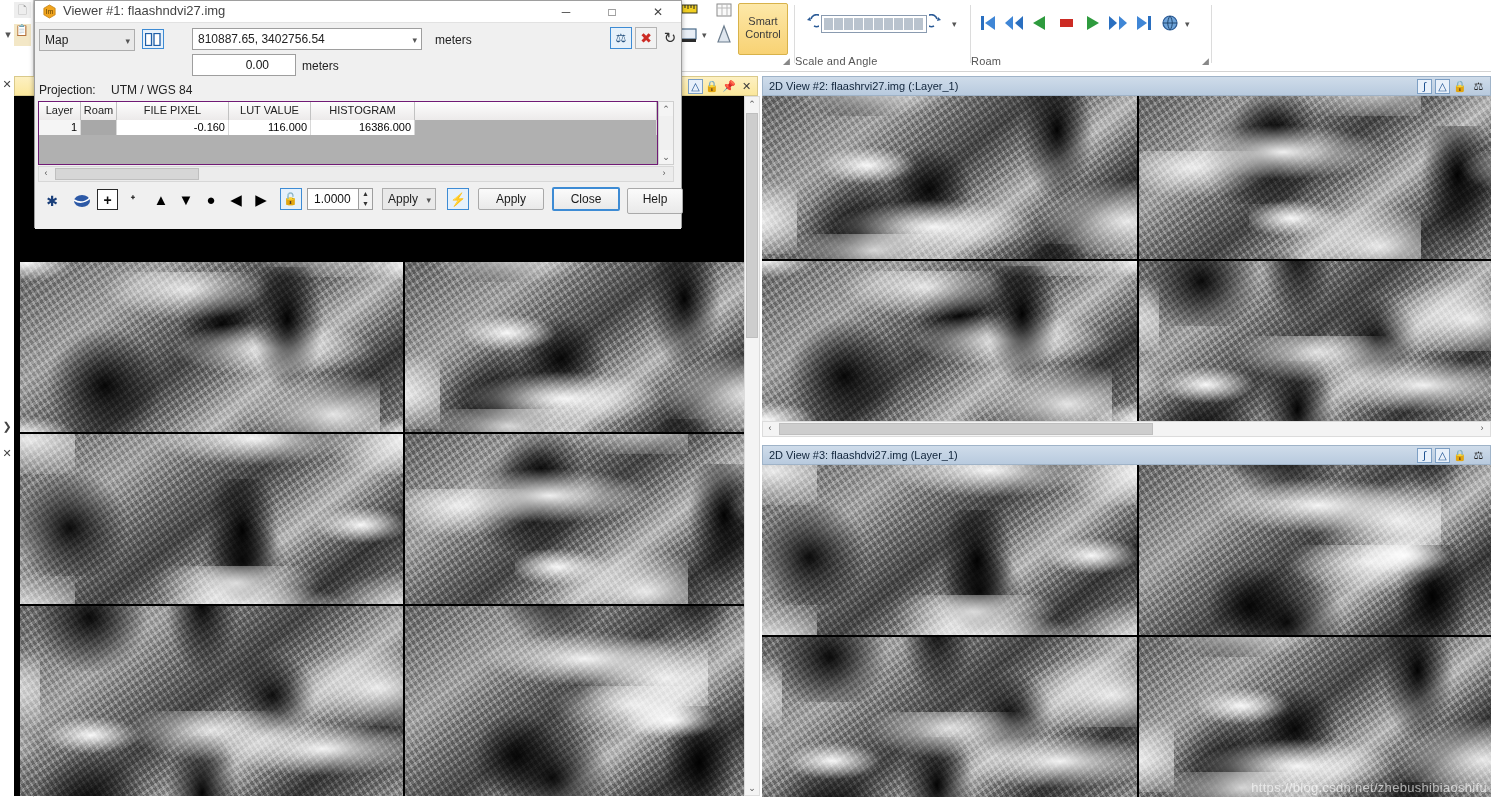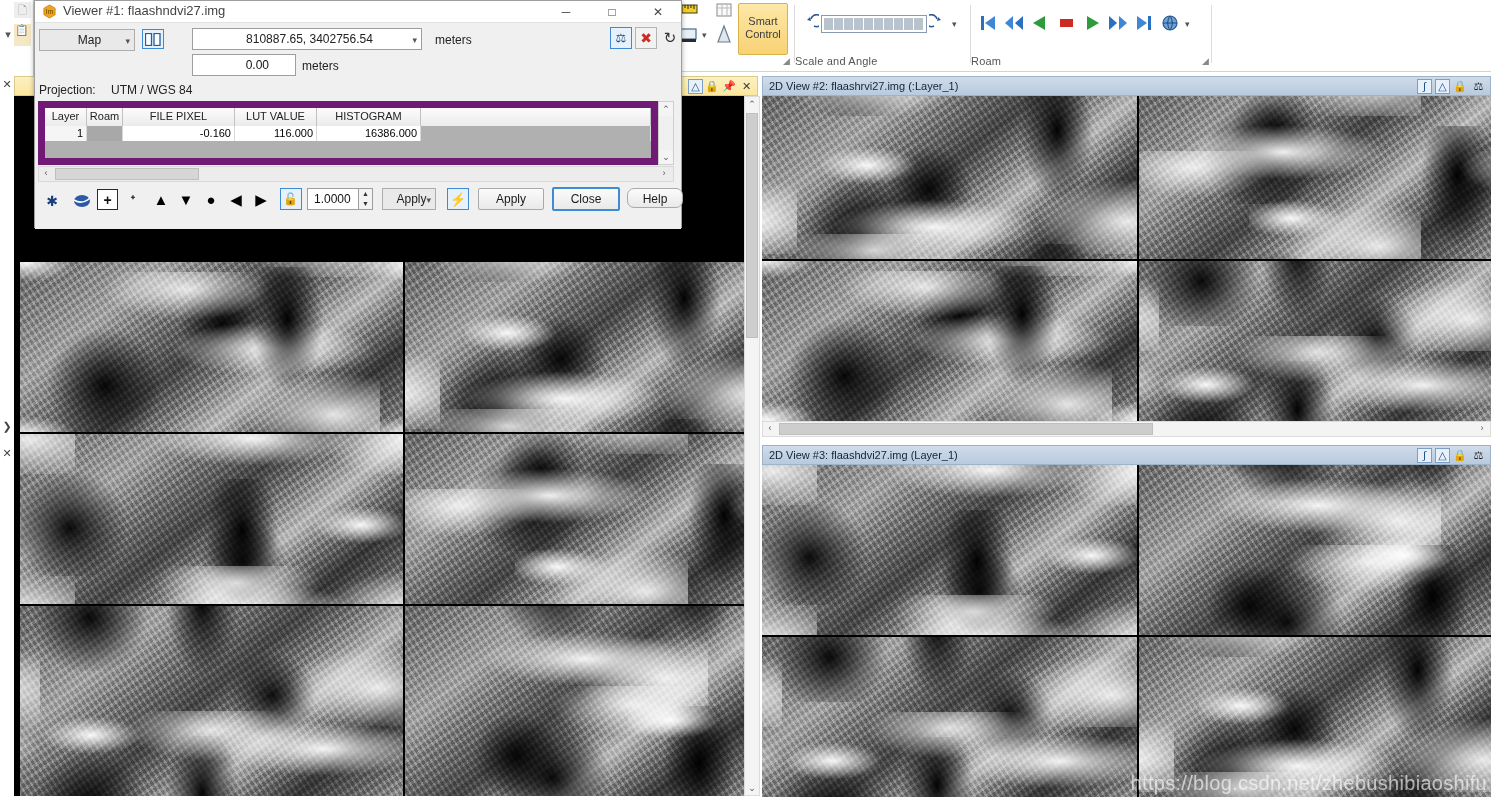--- a/index.html
+++ b/index.html
@@ -127,40 +127,40 @@
     position: absolute; left: 7px; top: 3px; width: 15px; height: 15px;
   }
   .wbtn {
     position: absolute; top: 0; width: 46px; height: 22px;
     text-align: center; line-height: 22px; font-size: 12px; color: #444;
   }
   .dlg-body { position: absolute; left: 0; top: 22px; width: 100%; height: 206px; background: #f0f0f0; }
 
   .combo {
     position: absolute; background: #e9e9e9; border: 1px solid #adadad;
-    font-size: 12px; color: #222; line-height: 20px; padding-left: 5px; text-align: center;
+    font-size: 12px; color: #222; line-height: 20px; padding-left: 5px;
   }
   .combo .cv { position: absolute; right: 4px; top: 0; font-size: 9px; color: #555; }
   .txtfield {
     position: absolute; background: #fff; border: 1px solid #9e9e9e;
     font-size: 12px; color: #111; line-height: 20px; padding-left: 6px;
   }
   .txtfield.rt { text-align: right; padding-right: 26px; padding-left: 0; }
   .lbl { position: absolute; font-size: 12px; color: #222; }
 
   .tbtn {
     position: absolute; background: #f2f2f2; border: 1px solid #b4b4b4;
     display: flex; align-items: center; justify-content: center;
   }
   .tbtn.sel { border: 1px solid #3d8bd4; background: #e6f1fb; }
 
   
   .tbl {
     position: absolute; left: 3px; top: 78px; width: 620px; height: 64px;
-    border: 7px solid #701a75; background: #b0b0b0; overflow: hidden;
+    border: 1px solid #701a75; background: #b0b0b0; overflow: hidden;
   }
   .tbl-head { display: flex; height: 18px; background: linear-gradient(#fdfdfd,#eceaea); }
   .th {
     border-right: 1px solid #c2c2c2; font-size: 11px; color: #222;
     text-align: center; line-height: 17px;
   }
   .tbl-row { display: flex; height: 15px; background: #b0b0b0; }
   .td { border-right: 1px solid #d8d8d8; font-size: 11px; line-height: 14px; }
   .td.num { background: #fff; text-align: right; padding-right: 3px; color: #000; }
   .td.lay { background: #f5f5f5; text-align: right; padding-right: 3px; }
@@ -188,21 +188,21 @@
     background: linear-gradient(#cfdcea,#b8cade);
     border: 1px solid #9fb3c8; font-size: 11px; color: #10243a;
     padding-left: 6px; line-height: 19px;
   }
   .v-header-icons { position: absolute; right: 4px; top: 2px; display: flex; gap: 3px; align-items: center; }
   .sb-h {
     position: absolute; height: 16px; background: #f4f4f4; border: 1px solid #dcdcdc;
   }
   .watermark {
     position: absolute; right: 4px; bottom: 2px;
-    font-size: 20px; color: rgba(255,255,255,0.62);
+    font-size: 13px; color: rgba(255,255,255,0.62);
     letter-spacing: .3px; font-family: "Liberation Sans", sans-serif; margin-top: 16px;
   }
 </style>
 </head>
 <body>
 
 <div id="root">
 
   <div class="left-strip">
     <div class="mini-btn" style="left:14px;top:2px;width:17px;height:16px;border:none;background:#eee;color:#999;">🗋</div>
@@ -458,21 +458,21 @@
         <span>Apply</span>
         <span class="cv" style="line-height:22px;">▾</span>
       </div>
 
       <div class="tbtn sel" style="left:412px;top:165px;width:22px;height:22px;">
         <span style="font-size:13px;color:#c0392b;">⚡</span>
       </div>
 
       <div class="btn" style="left:443px;top:165px;width:66px;height:22px;line-height:21px;">Apply</div>
       <div class="btn default" style="left:517px;top:164px;width:68px;height:24px;line-height:21px;">Close</div>
-      <div class="btn" style="left:592px;top:165px;width:56px;height:20px;line-height:21px;border-radius:7px;">Help</div>
+      <div class="btn" style="left:592px;top:165px;width:56px;height:26px;line-height:21px;">Help</div>
     </div>
   </div>
 
   <div class="vpanel" style="left:762px;top:76px;width:729px;height:365px;">
     <div class="v-header">
       <span>2D View #2: flaashrvi27.img (:Layer_1)</span>
       <span class="v-header-icons">
         <span class="hdr-ico boxed">∫</span>
         <span class="hdr-ico boxed">△</span>
         <span class="hdr-ico" style="color:#222;">🔒</span>

